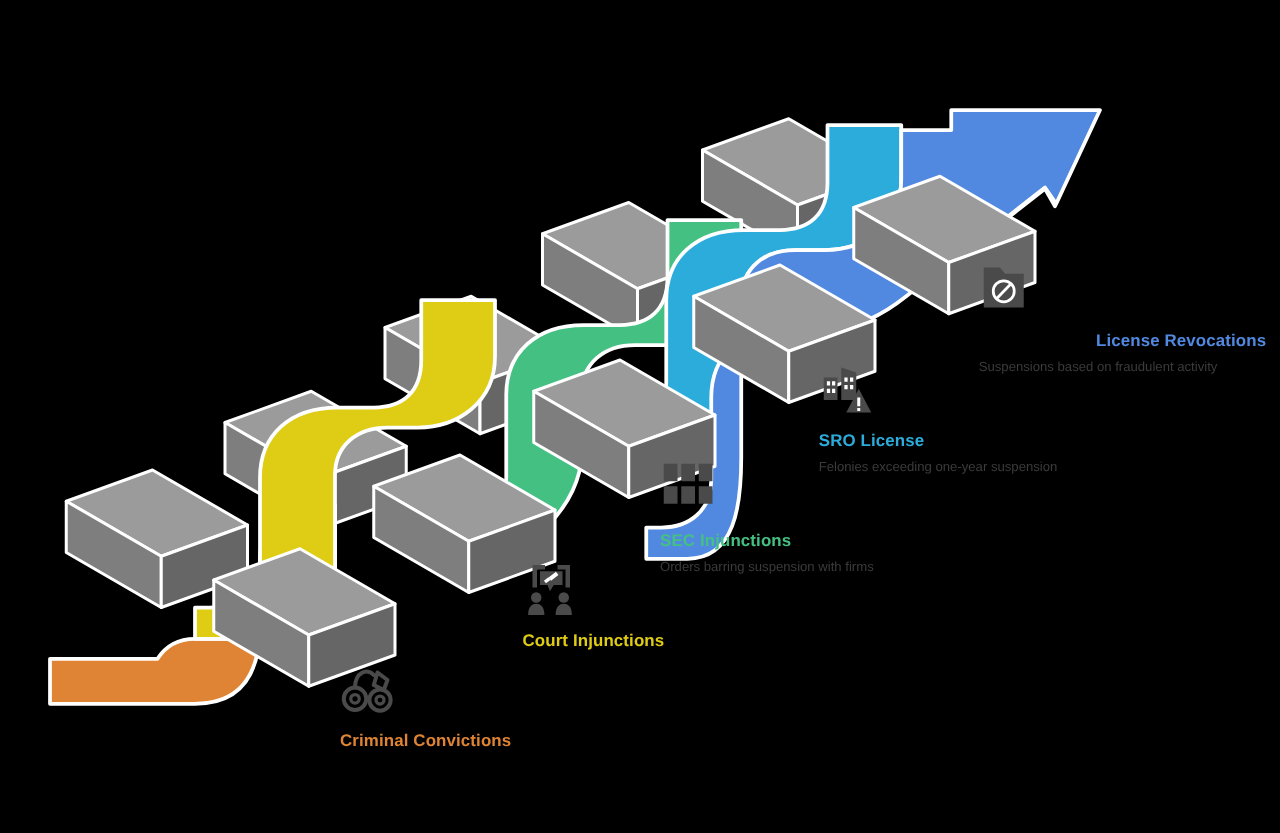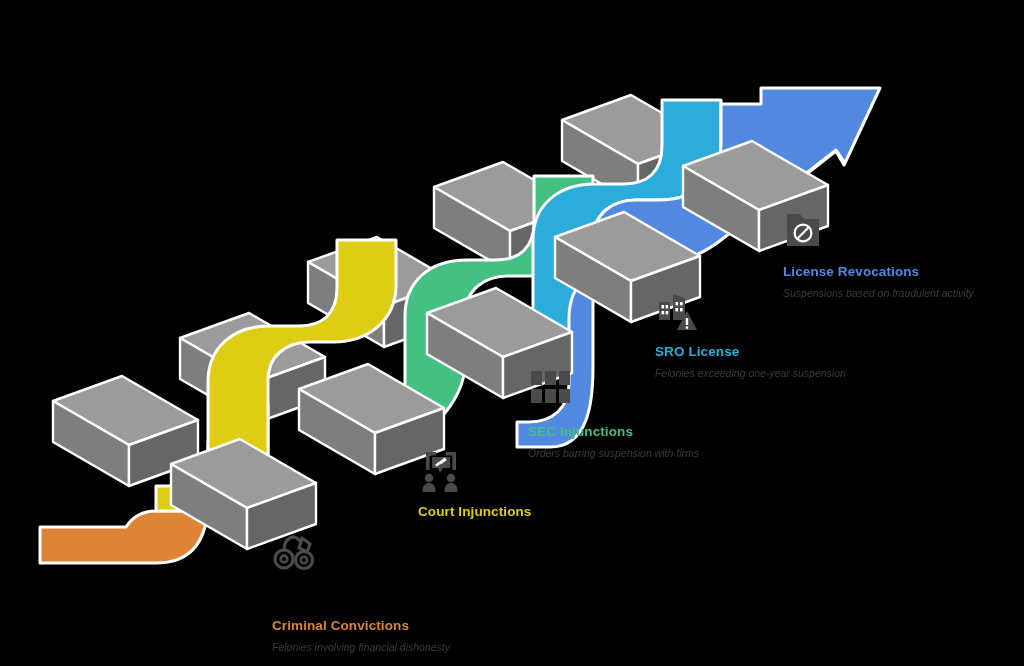--- a/index.html
+++ b/index.html
@@ -35,21 +35,20 @@
     font-weight: bold;
     letter-spacing: 0.1px;
     margin-bottom: 7px;
     white-space: nowrap;
   }
   .callout-desc {
     font-size: 10.5px;
     line-height: 1.42;
     color: #3b3b3b;
     width: 200px;
-    font-style: italic;
   }
 </style>
 </head>
 <body>
 
 <div id="stage">
 
   <svg id="diagram-svg" viewBox="0 0 1024 666">
     <defs>
       <clipPath id="clipAll">
@@ -186,22 +185,21 @@
     <svg class="callout-icon" viewBox="0 0 46 44">
       <g fill="none" stroke="#4A4A4A" stroke-width="3.2">
         <circle cx="12" cy="31" r="9"></circle>
         <circle cx="32" cy="32" r="8.5"></circle>
         <path d="M12,22 C12,10 22,6 27,12" stroke-linecap="round"></path>
         <path d="M30,10 L38,16 L35,24 L27,20 Z" stroke-linejoin="round"></path>
       </g>
       <circle cx="12" cy="31" r="3.4" fill="none" stroke="#4A4A4A" stroke-width="2.6"></circle>
       <circle cx="32" cy="32" r="3.2" fill="none" stroke="#4A4A4A" stroke-width="2.6"></circle>
     </svg>
-    <div class="callout-title" style="color:#DF8434;margin-top:34px;">Criminal Convictions</div>
-    <div class="callout-desc">Felonies involving financial dishonesty</div>
+    <div class="callout-title" style="color:#DF8434;">Criminal Convictions</div>
   </div>
 
   <div class="callout" style="left:418px; top:448px;">
     <svg class="callout-icon" viewBox="0 0 46 44">
       <g fill="#4A4A4A">
         <path d="M8,4 L18,4 L18,7.6 L11.6,7.6 L11.6,22 L8,22 Z"></path>
         <path d="M38,4 L28,4 L28,7.6 L34.4,7.6 L34.4,22 L38,22 Z"></path>
         <path d="M14,9 L32,9 L32,20 L25,20 L22,25 L20,20 L14,20 Z"></path>
       </g>
       <g fill="#FFFFFF">
@@ -258,17 +256,17 @@
     <div class="callout-title" style="color:#2BACDB;">SRO License</div>
     <div class="callout-desc">Felonies exceeding one-year suspension</div>
   </div>
 
   <div class="callout" style="left:783px; top:208px;">
     <svg class="callout-icon" viewBox="0 0 46 44">
       <path d="M4,6 L17,6 L21,11 L36,11 L36,38 L4,38 Z" fill="#4A4A4A"></path>
       <circle cx="20" cy="25" r="8.4" fill="none" stroke="#FFFFFF" stroke-width="2.2"></circle>
       <line x1="14.6" y1="30.6" x2="25.4" y2="19.4" stroke="#FFFFFF" stroke-width="2.2"></line>
     </svg>
-    <div class="callout-title" style="color:#5189E0;">License Revocations</div>
+    <div class="callout-title" style="color:#5189E0;text-align:right;">License Revocations</div>
     <div class="callout-desc">Suspensions based on fraudulent activity</div>
   </div>
 
 </div>
 
 </body></html>

